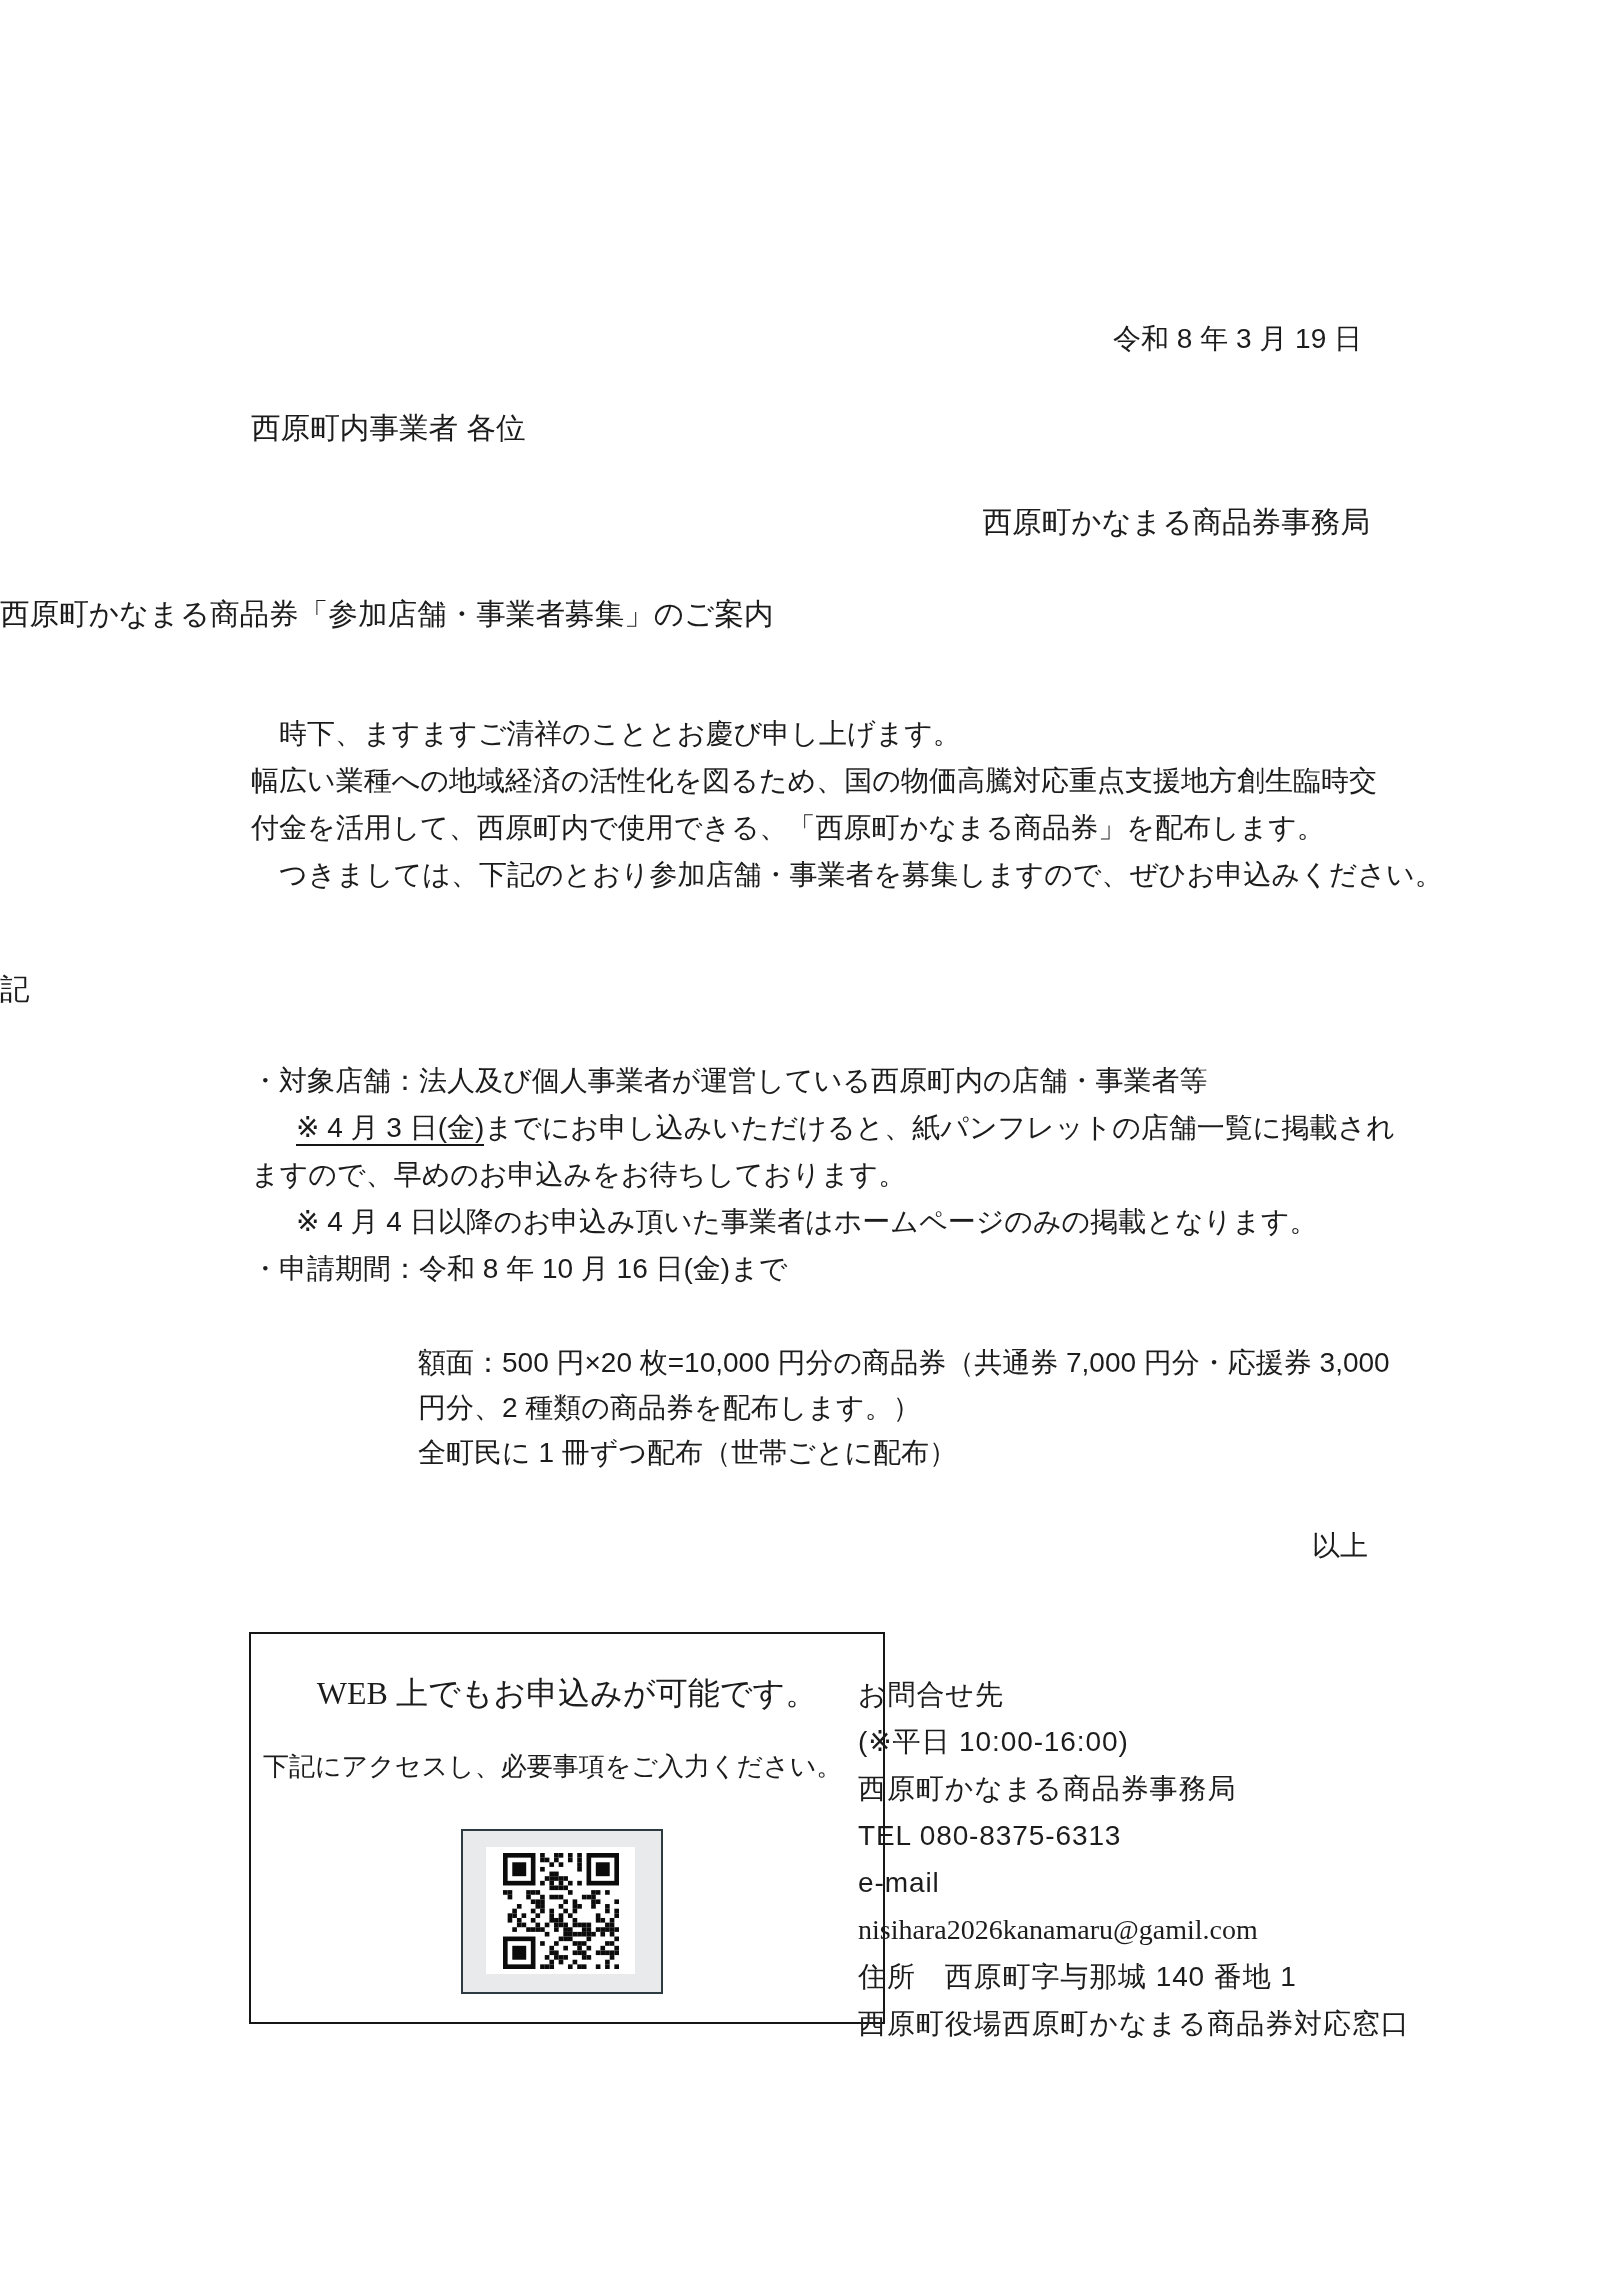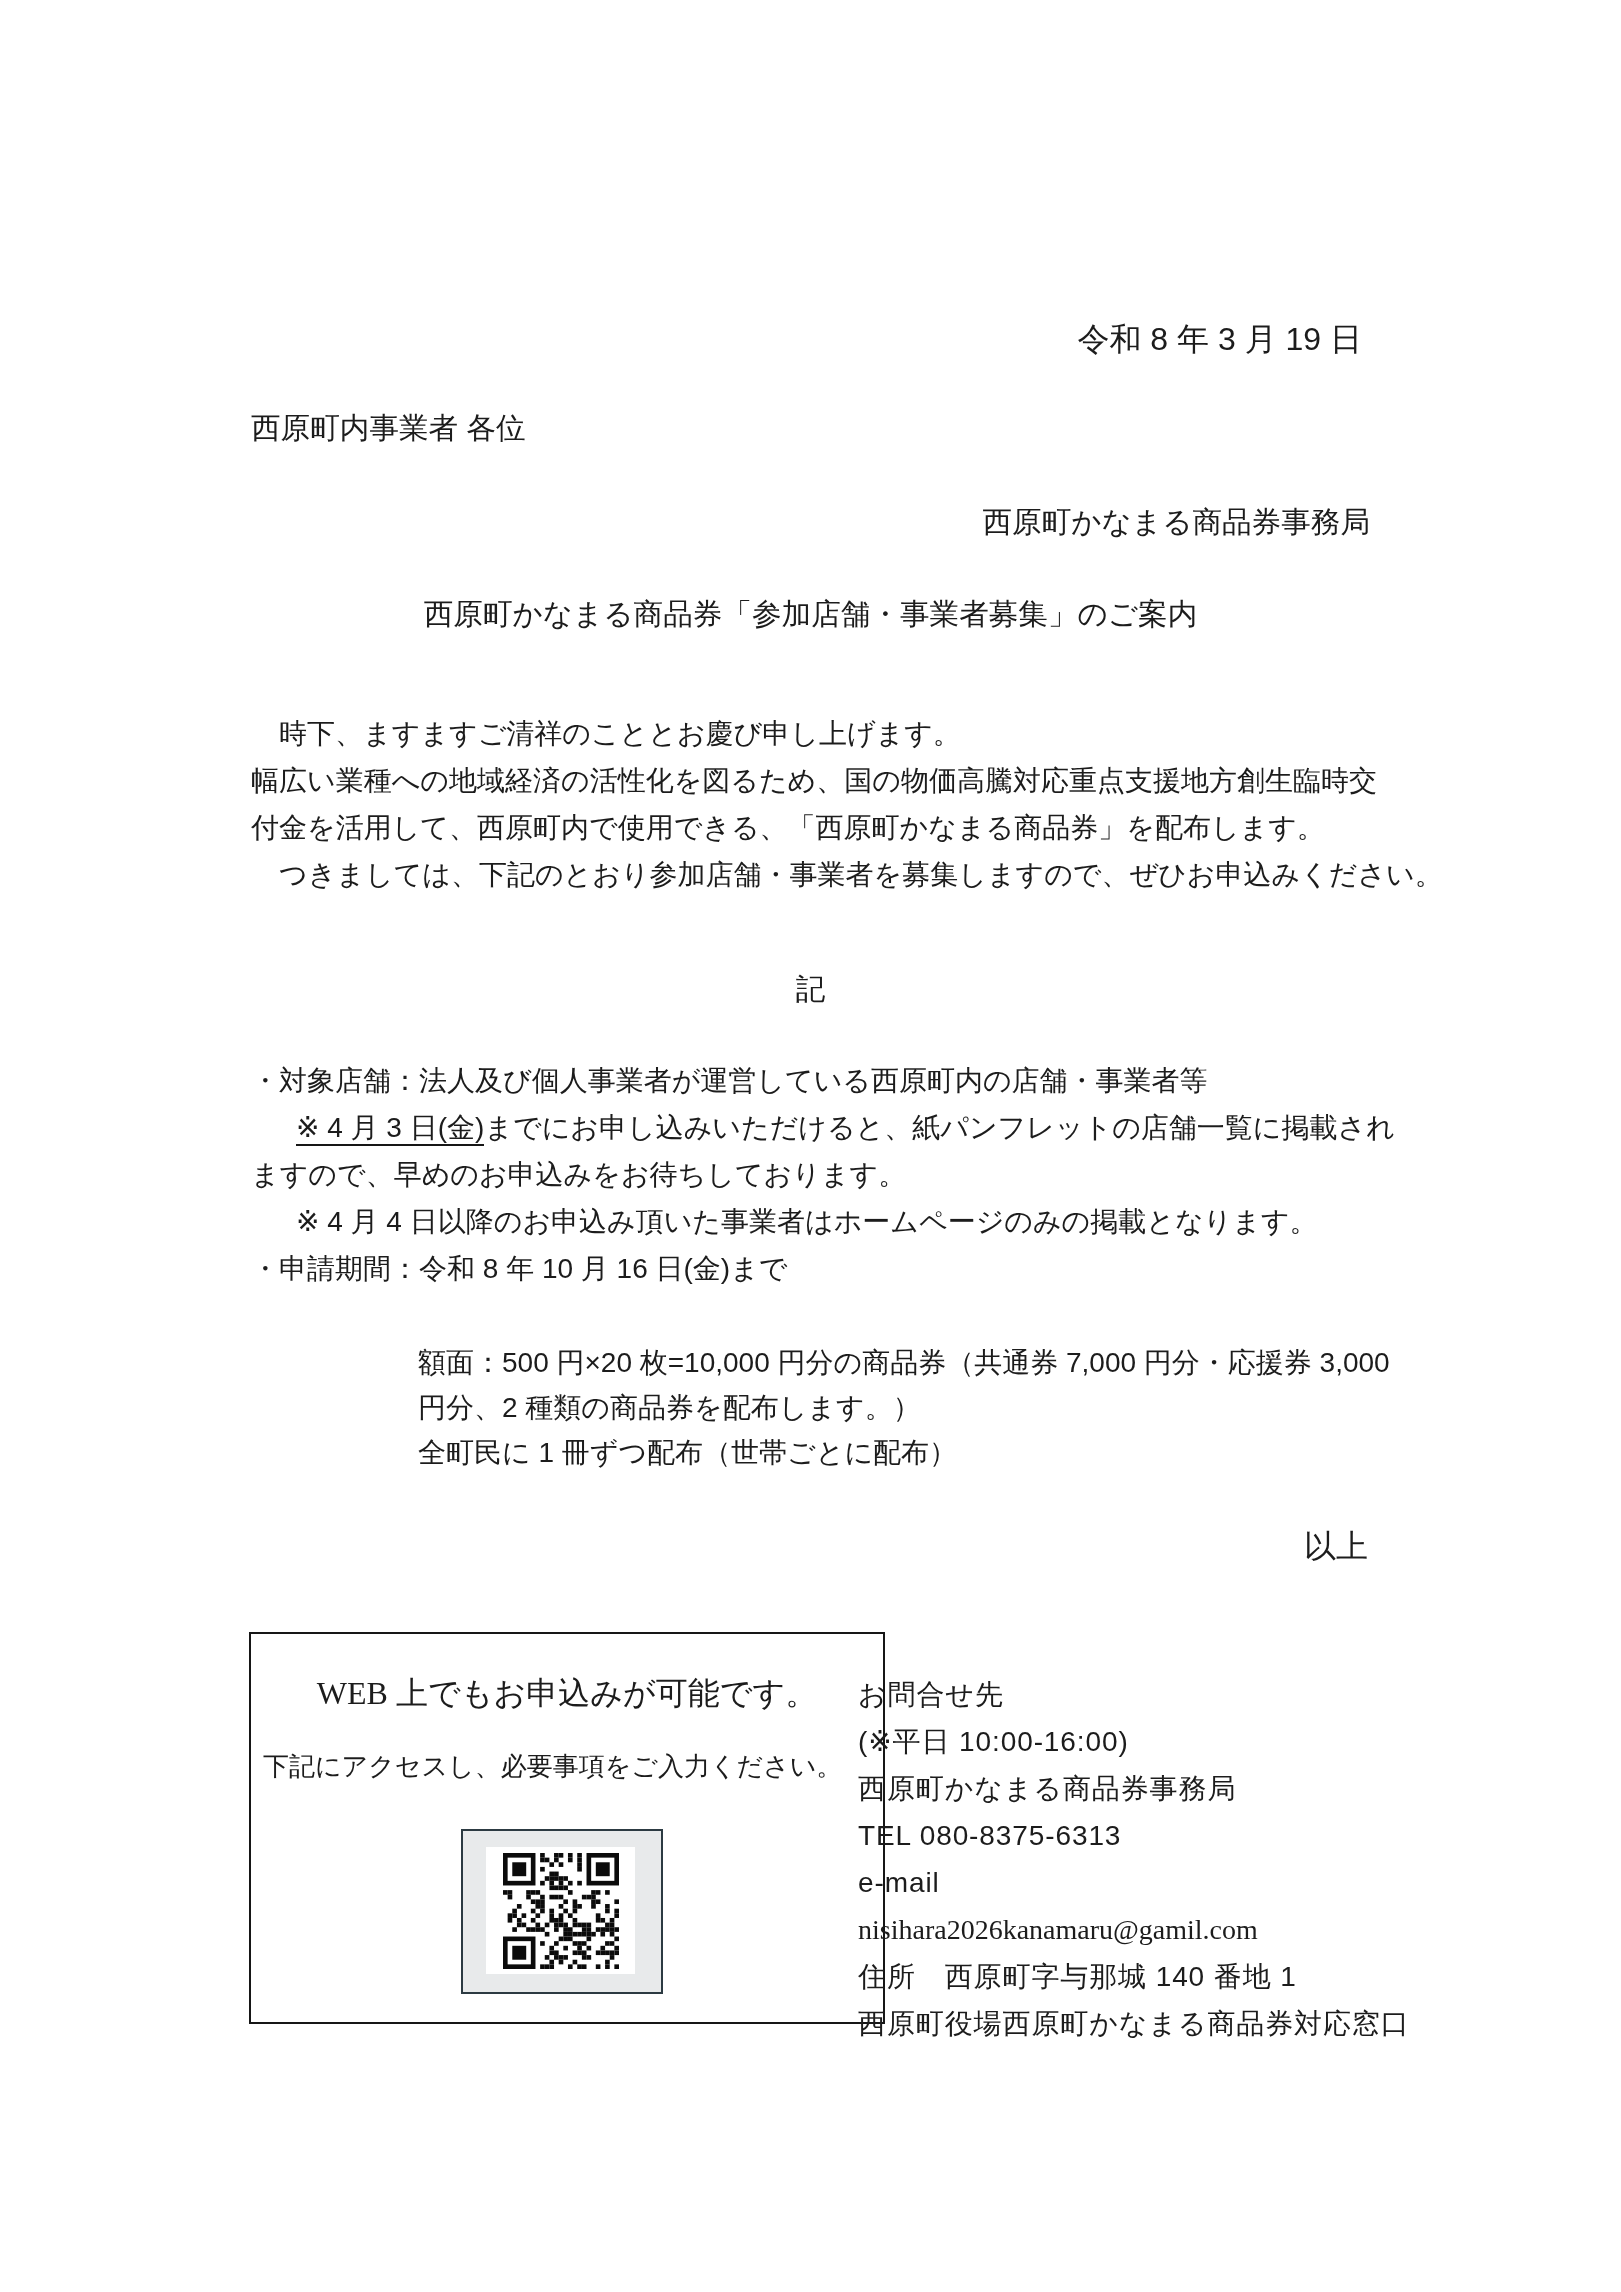--- a/index.html
+++ b/index.html
@@ -5,24 +5,24 @@
   html,body{margin:0;padding:0;background:#ffffff;}
   .page{
     position:relative;
     width:1621px;height:2293px;
     background:#ffffff;
     color:#1c1c1c;
     font-family:"Liberation Sans","DejaVu Sans",sans-serif;
     overflow:hidden;
   }
   .abs{position:absolute;}
-  .t31{font-size:32px;line-height:48px;}
+  .t31{font-size:28px;line-height:48px;}
   .t33{font-size:29.6px;line-height:36px;}
   .right-align{width:1621px;text-align:right;}
-  .center-align{width:1621px;text-align:center;}
+  .center-align{width:1621px;}
   .body-block{left:251px;top:710px;width:1254px;font-size:28px;line-height:47px;}
   .details-block{left:251px;top:1057px;width:1254px;font-size:28px;line-height:47px;}
   .voucher-block{left:418px;top:1340px;width:1030px;font-size:28px;line-height:45px;}
   .indent1{padding-left:28px;}
   .indent15{padding-left:45px;}
   .uline{border-bottom:2.7px solid #161616;padding-bottom:0.9px;}
   .web-box{
     left:249px;top:1632px;width:636px;height:392px;
     border:2.7px solid #161616;box-sizing:border-box;
     font-family:"Liberation Serif","DejaVu Serif",serif;

